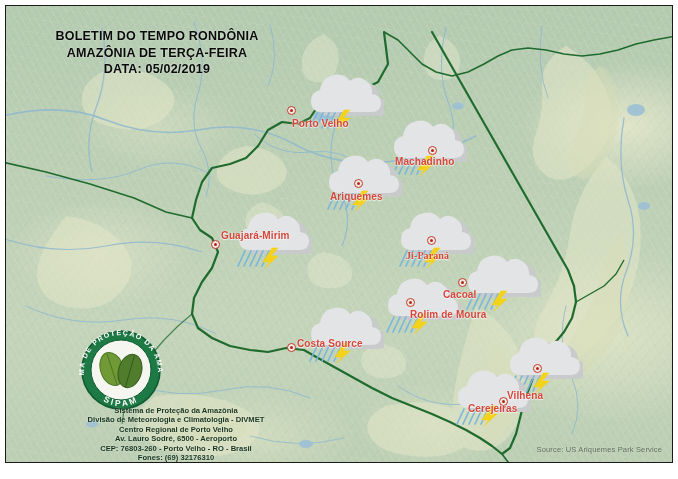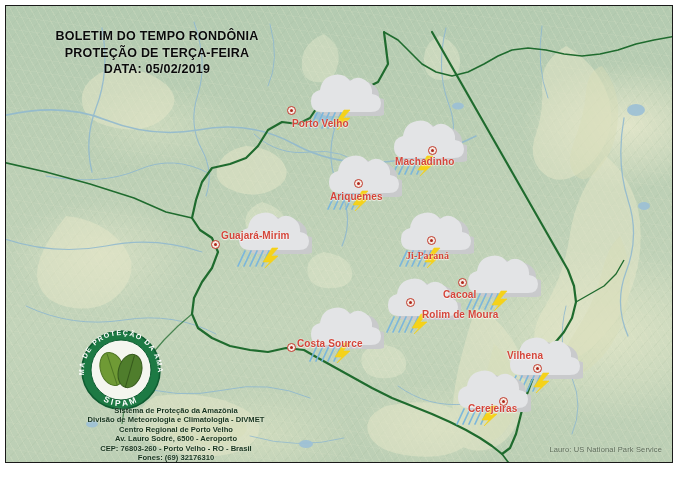--- a/index.html
+++ b/index.html
@@ -203,21 +203,21 @@
 
       <path d="M570 296 L584 288 L598 280 L610 268 L618 254" fill="none" stroke="#1f6b2e" stroke-width="1.4" stroke-linejoin="round"></path>
 
       <path d="M496 448 L502 456 L510 462 L520 466" fill="none" stroke="#1f6b2e" stroke-width="1.6" stroke-linejoin="round"></path>
       <path d="M186 308 L172 320 L158 334 L146 348 L136 362 L128 376
                L122 390 L118 404 L116 418" fill="none" stroke="#1f6b2e" stroke-width="1.2" stroke-linejoin="round" opacity=".75"></path>
     </svg>
 
     <div id="title">
       <div>BOLETIM DO TEMPO RONDÔNIA</div>
-      <div>PROTEÇÃO DE TERÇA-FEIRA</div>
+      <div>AMAZÔNIA DE TERÇA-FEIRA</div>
       <div>DATA: 05/02/2019</div>
     </div>
 
     <div id="storms">
         <div class="storm" style="left: 294px; top: 62px;">
   <svg width="84" height="62" viewBox="0 0 84 62">
     <g>
       <path d="M20 22 q2 -13 14 -15 q10 -2 16 6 q7 -6 15 -1 q8 5 7 14
                q9 1 9 9 q0 9 -10 9 L22 44 q-11 0 -11 -11 q0 -9 9 -11z" fill="#c9cacc" transform="translate(7,4)"></path>
       <path d="M20 22 q2 -13 14 -15 q10 -2 16 6 q7 -6 15 -1 q8 5 7 14
@@ -394,25 +394,25 @@
         <div class="city-label" style="left: 389px; top: 150px;">Machadinho</div>
         <div class="marker" style="left: 348px; top: 173px;"></div>
         <div class="city-label" style="left: 324px; top: 185px;">Ariquemes</div>
         <div class="marker" style="left: 205px; top: 234px;"></div>
         <div class="city-label" style="left: 215px; top: 224px;">Guajará-Mirim</div>
         <div class="marker" style="left: 421px; top: 230px;"></div>
         <div class="city-label" style="left: 400px; top: 244px; font-family: Liberation Serif, serif;">Ji-Paraná</div>
         <div class="marker" style="left: 452px; top: 272px;"></div>
         <div class="city-label" style="left: 437px; top: 283px;">Cacoal</div>
         <div class="marker" style="left: 400px; top: 292px;"></div>
-        <div class="city-label" style="left: 416px; top: 303px;">Rolim de Moura</div>
+        <div class="city-label" style="left: 404px; top: 303px;">Rolim de Moura</div>
         <div class="marker" style="left: 281px; top: 337px;"></div>
         <div class="city-label" style="left: 291px; top: 332px;">Costa Source</div>
         <div class="marker" style="left: 527px; top: 358px;"></div>
-        <div class="city-label" style="left: 501px; top: 344px;">Vilhena</div>
+        <div class="city-label" style="left: 501px; top: 384px;">Vilhena</div>
         <div class="marker" style="left: 493px; top: 391px;"></div>
         <div class="city-label" style="left: 462px; top: 397px;">Cerejeiras</div>
       </div>
 
     <svg id="logo" width="106" height="92" viewBox="0 0 106 92">
       <defs>
         <path id="rimTop" d="M 16,50 A 37,37 0 0 1 90,50" fill="none"></path>
         <path id="rimBot" d="M 19,50 A 34,34 0 0 0 87,50" fill="none"></path>
       </defs>
       <circle cx="53" cy="48" r="39" fill="#1d7a44"></circle>
@@ -438,16 +438,16 @@
 
     <div id="footer">
         <div>Sistema de Proteção da Amazônia</div>
         <div>Divisão de Meteorologia e Climatologia - DIVMET</div>
         <div>Centro Regional de Porto Velho</div>
         <div>Av. Lauro Sodré, 6500 - Aeroporto</div>
         <div>CEP: 76803-260 - Porto Velho - RO - Brasil</div>
         <div>Fones: (69) 32176310</div>
       </div>
 
-    <div id="source">Lauro: US National Park Service</div>
+    <div id="source">Source: US Ariquemes Park Service</div>
 
   </div>
 </div>
 
 </body></html>

